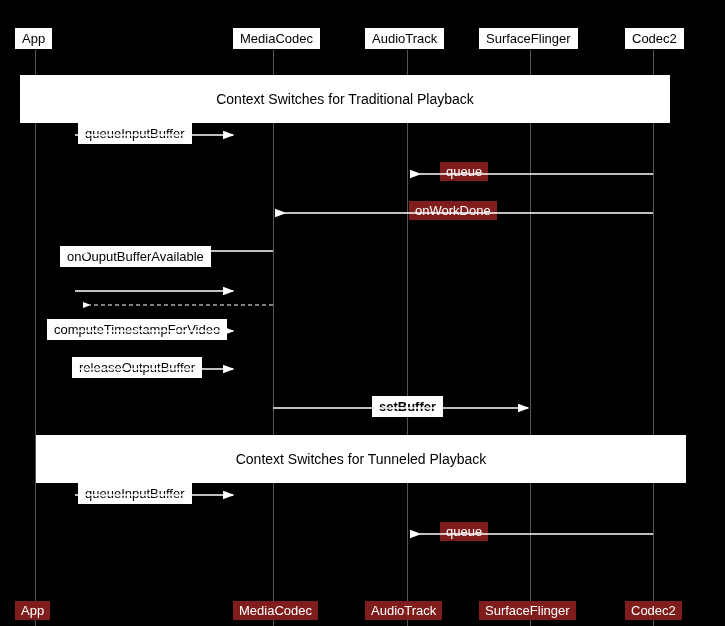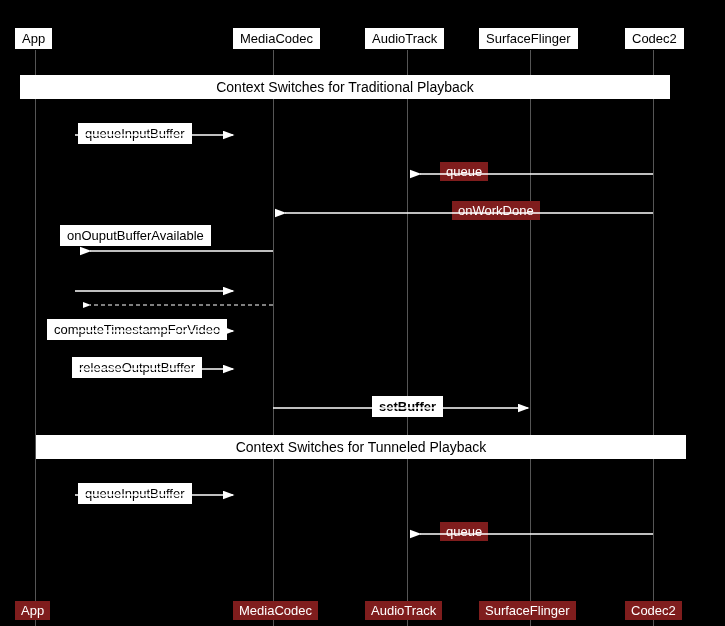--- a/index.html
+++ b/index.html
@@ -38,21 +38,21 @@
       white-space: nowrap;
       font-size: 13px;
     }
 
     .section-bar {
       position: absolute;
       background: #fff;
       color: #000;
       text-align: center;
       font-size: 14px;
-      padding: 4px 0;
+      padding: 16px 0;
     }
 
     
     .lifeline {
       position: absolute;
       width: 1px;
       background: #555;
       top: 0;
       bottom: 0;
     }
@@ -81,22 +81,22 @@
   <div class="label-box" style="left:15px; top:28px;">App</div>
   <div class="label-box" style="left:233px; top:28px;">MediaCodec</div>
   <div class="label-box" style="left:365px; top:28px;">AudioTrack</div>
   <div class="label-box" style="left:479px; top:28px;">SurfaceFlinger</div>
   <div class="label-box" style="left:625px; top:28px;">Codec2</div>
 
   <div class="section-bar" style="left:20px; top:75px; width:650px;">Context Switches for Traditional Playback</div>
 
   <div class="label-box" style="left:78px; top:123px;">queueInputBuffer</div>
   <div class="label-plain" style="left:440px; top:162px;">queue</div>
-  <div class="label-plain" style="left:452px; top:201px;">onWorkDone</div>
-  <div class="label-box" style="left:60px; top:225px;">onOuputBufferAvailable</div>
+  <div class="label-plain" style="left:409px; top:201px;">onWorkDone</div>
+  <div class="label-box" style="left:60px; top:246px;">onOuputBufferAvailable</div>
   <div class="label-box" style="left:47px; top:319px;">computeTimestampForVideo</div>
   <div class="label-box" style="left:72px; top:357px;">releaseOutputBuffer</div>
   <div class="label-box" style="left:372px; top:396px;font-weight:bold;">setBuffer</div>
 
   <div class="section-bar" style="left:36px; top:435px; width:650px;">Context Switches for Tunneled Playback</div>
 
   <div class="label-box" style="left:78px; top:483px;">queueInputBuffer</div>
   <div class="label-plain" style="left:440px; top:522px;">queue</div>
 
   <div class="label-plain" style="left:15px; top:601px;">App</div>

